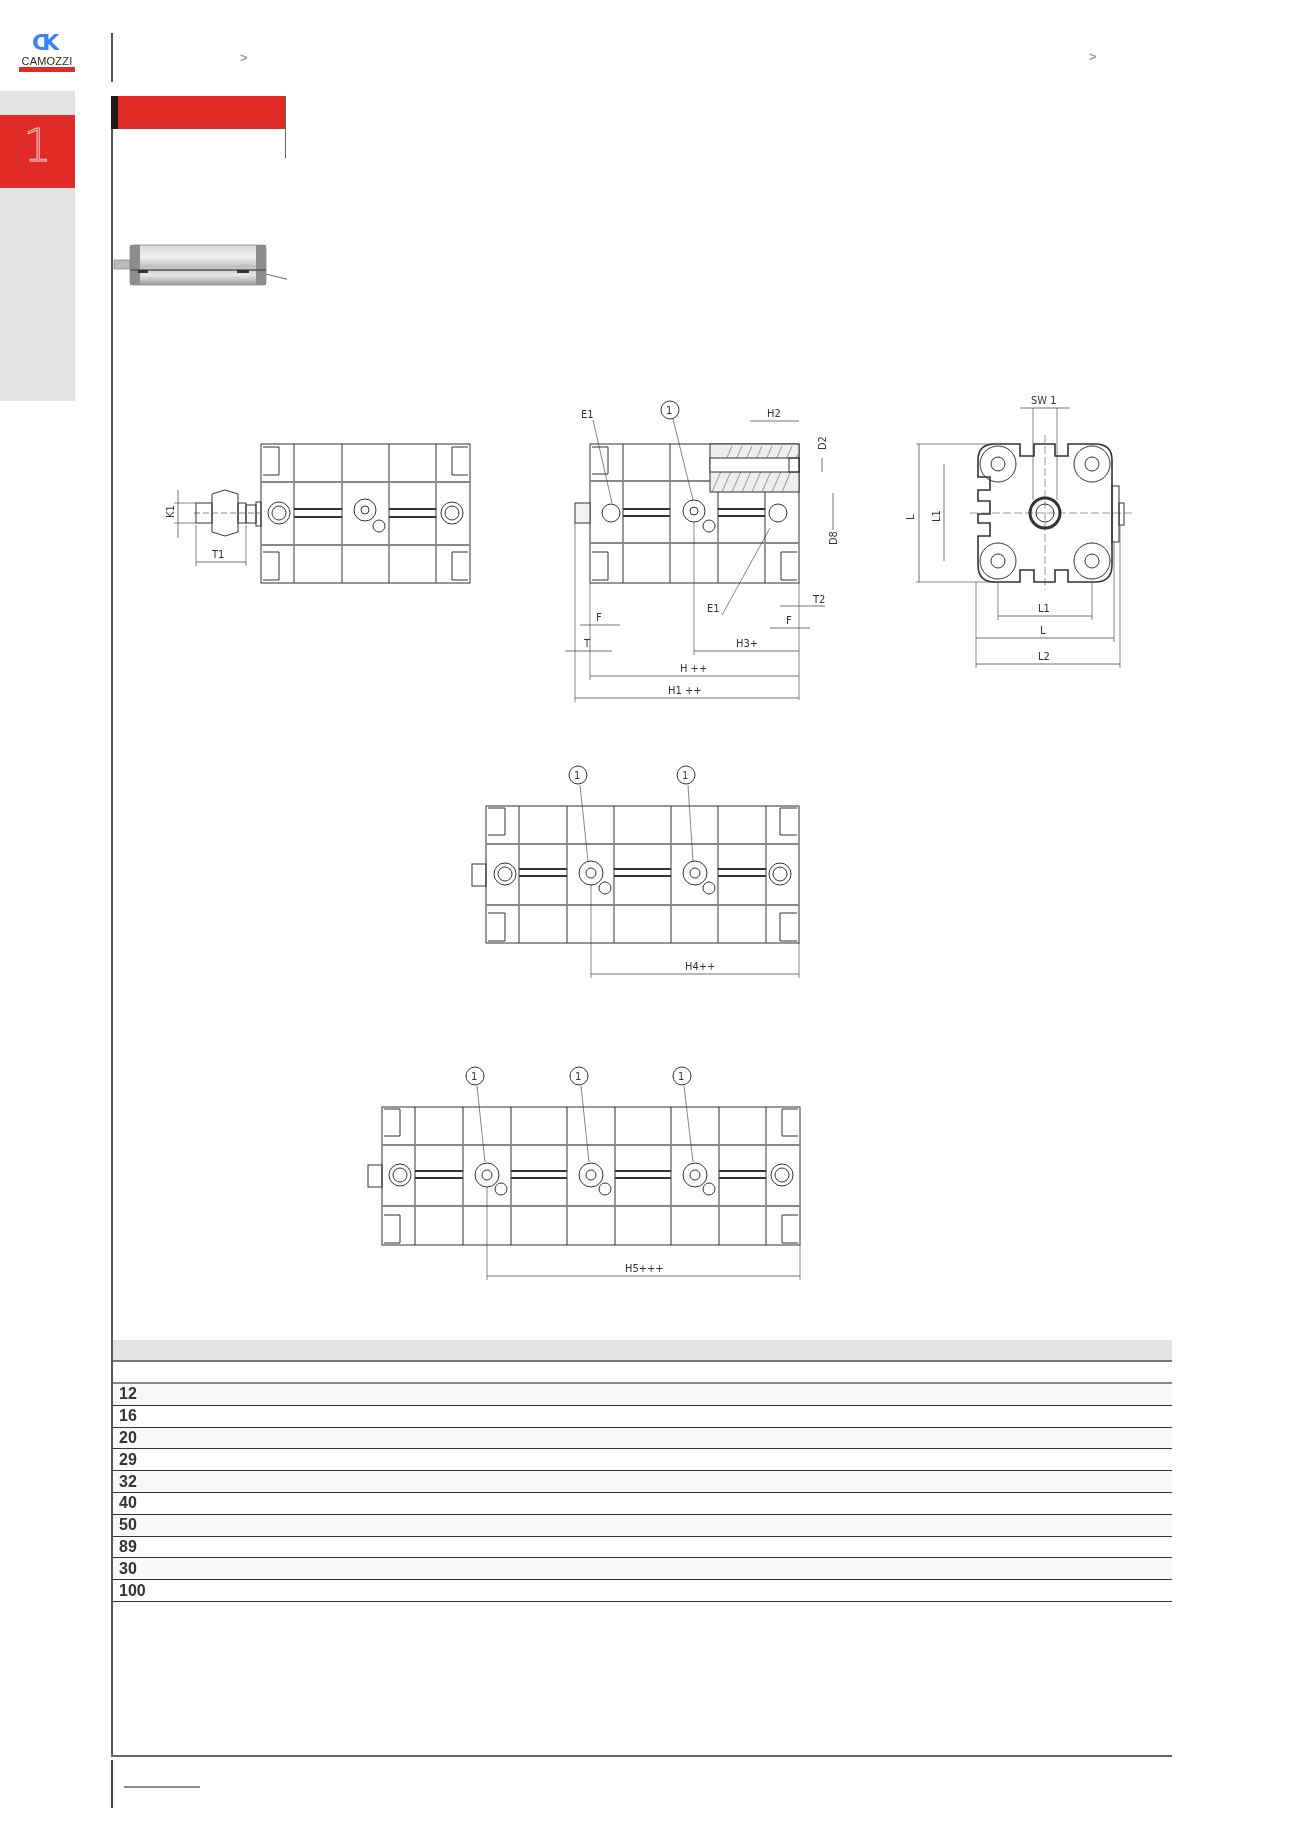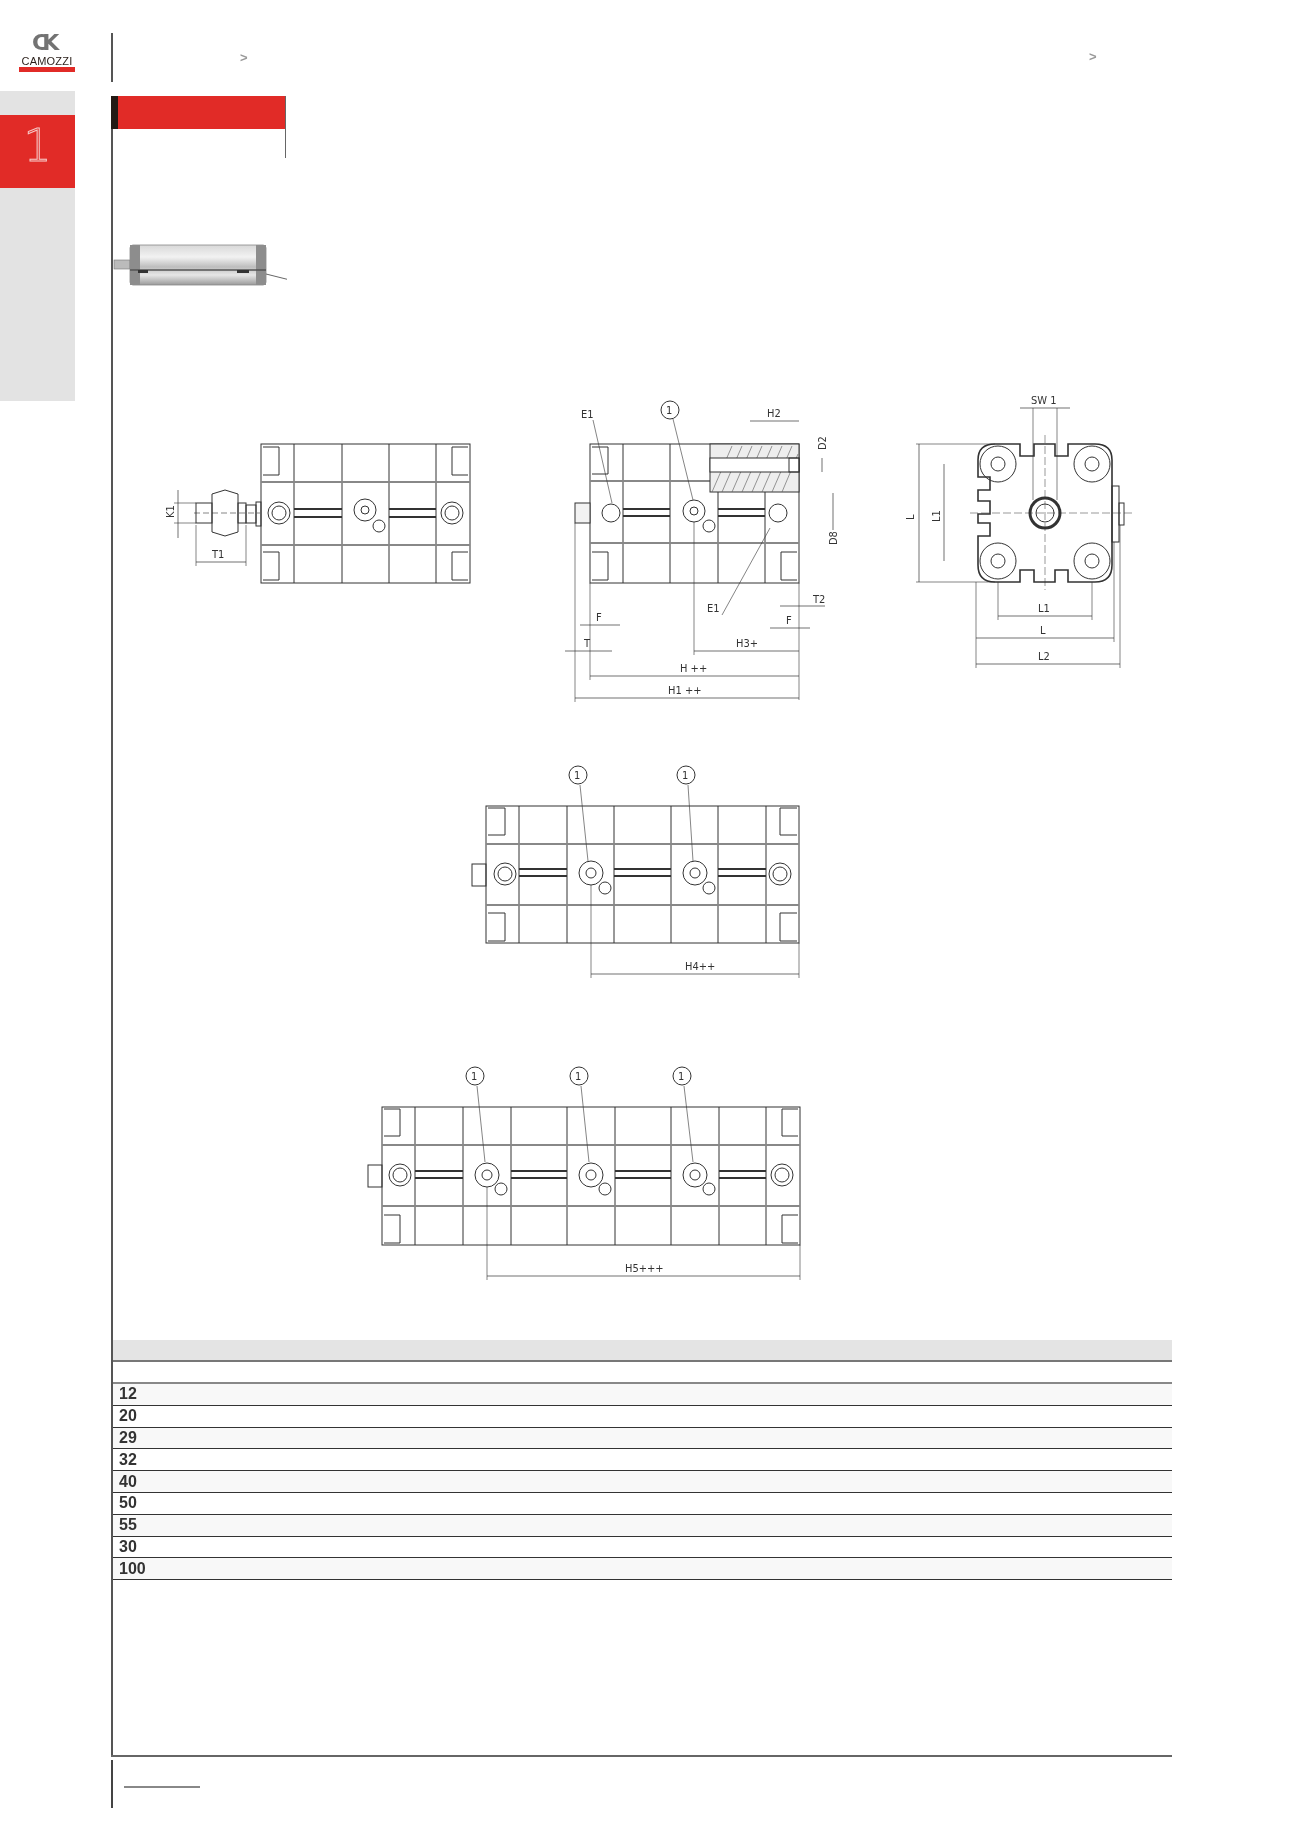--- a/index.html
+++ b/index.html
@@ -3,21 +3,21 @@
 <meta charset="utf-8">
 <style>
   html, body { margin: 0; padding: 0; background: #ffffff; }
   body { width: 1300px; height: 1839px; position: relative; overflow: hidden;
          font-family: "Liberation Sans", sans-serif; color: #333; }
   .abs { position: absolute; }
 
   
   .logo { left: 18px; top: 30px; width: 60px; height: 46px; }
   .logo-mark { position: absolute; left: 14px; top: 0; font-weight: bold; font-size: 22px;
-               letter-spacing: -6px; color: #737373; font-family: "DejaVu Sans", sans-serif; }
+               letter-spacing: -6px; color: #3b82f6; font-family: "DejaVu Sans", sans-serif; }
   .logo-text { position: absolute; left: 0; top: 25px; width: 58px; text-align: center;
                font-weight: normal; font-size: 11px; color: #2a1f1a; letter-spacing: 0.2px; }
   .logo-bar { position: absolute; left: 1px; top: 37px; width: 56px; height: 5px; background: #e12b27; }
 
   
   .hdr-rule { left: 111px; top: 33px; width: 2px; height: 49px; background: #555; }
   .crumb { color: #999; font-size: 13px; font-weight: bold; }
 
   
   .side-gray { left: 0; top: 91px; width: 75px; height: 310px; background: #e3e3e3; }
@@ -349,36 +349,39 @@
 </div>
 
 <div class="abs tbl">
   <div class="tbl-head"></div>
   <div class="tbl-sub"></div>
   <div>
     <div class="tbl-row">
         <span>12</span>
       </div>
     <div class="tbl-row">
+        <span>16</span>
+      </div>
+    <div class="tbl-row">
         <span>20</span>
       </div>
     <div class="tbl-row">
         <span>29</span>
       </div>
     <div class="tbl-row">
         <span>32</span>
       </div>
     <div class="tbl-row">
         <span>40</span>
       </div>
     <div class="tbl-row">
         <span>50</span>
       </div>
     <div class="tbl-row">
-        <span>55</span>
+        <span>89</span>
       </div>
     <div class="tbl-row">
         <span>30</span>
       </div>
     <div class="tbl-row">
         <span>100</span>
       </div>
   </div>
 </div>
 

